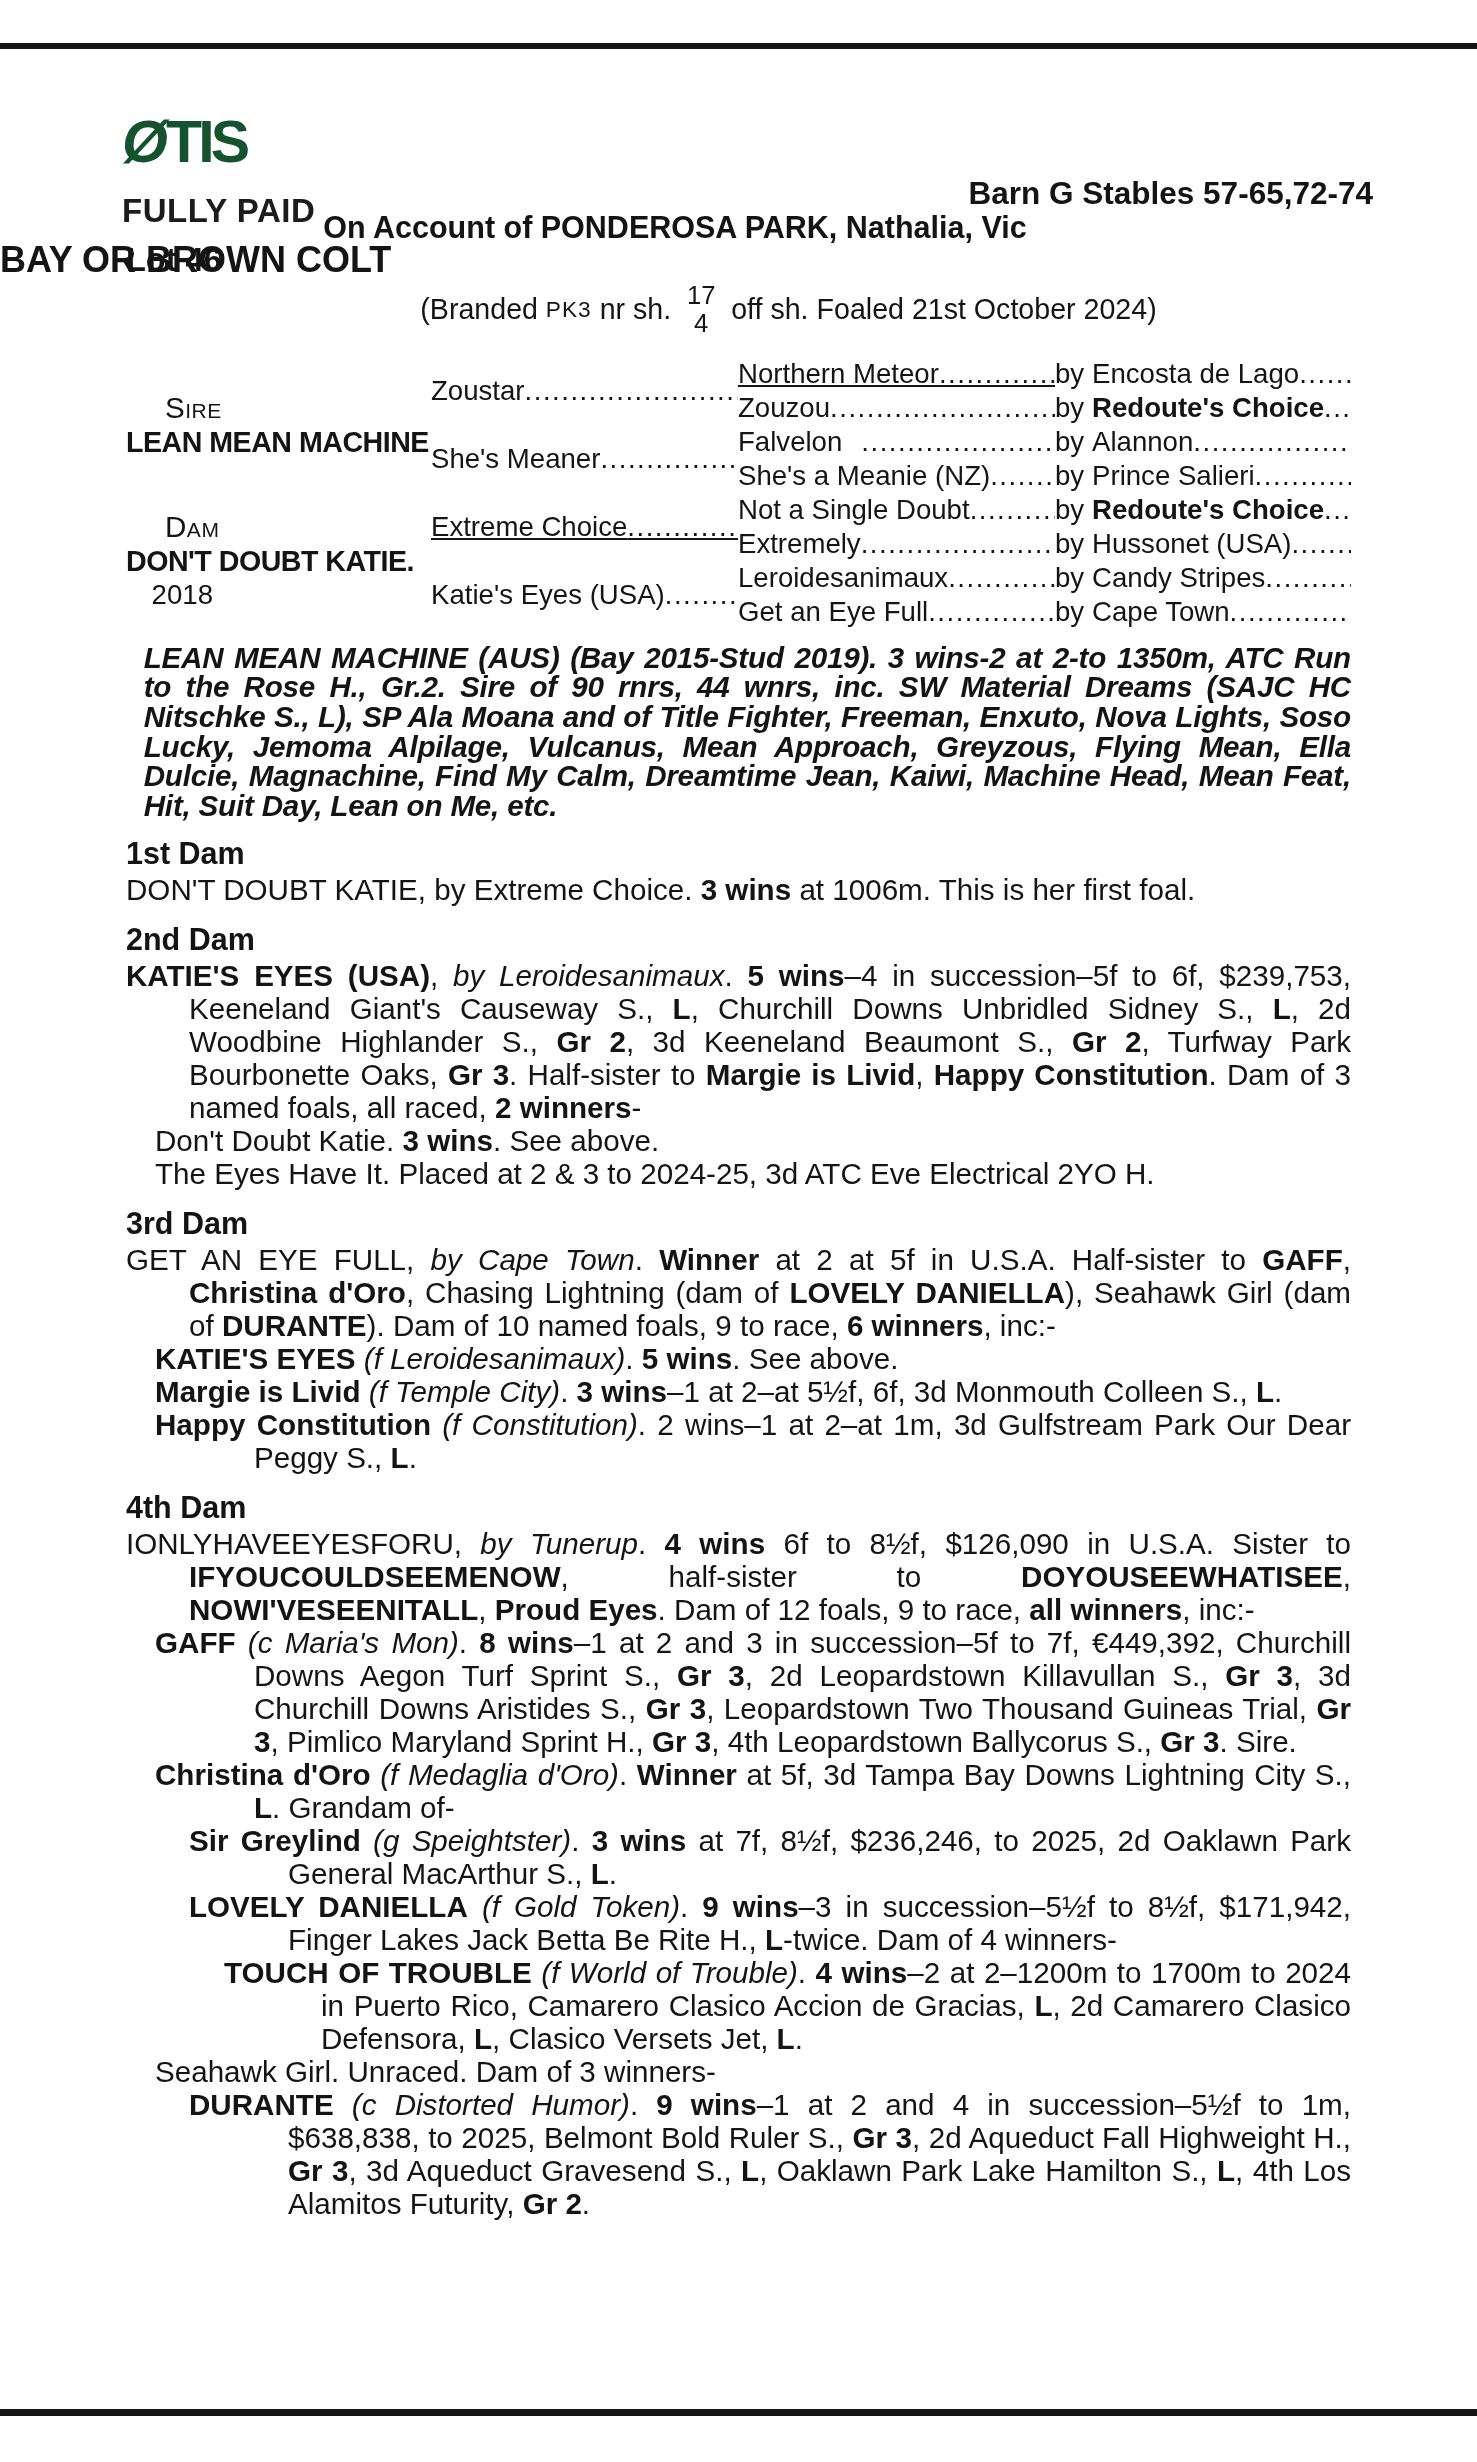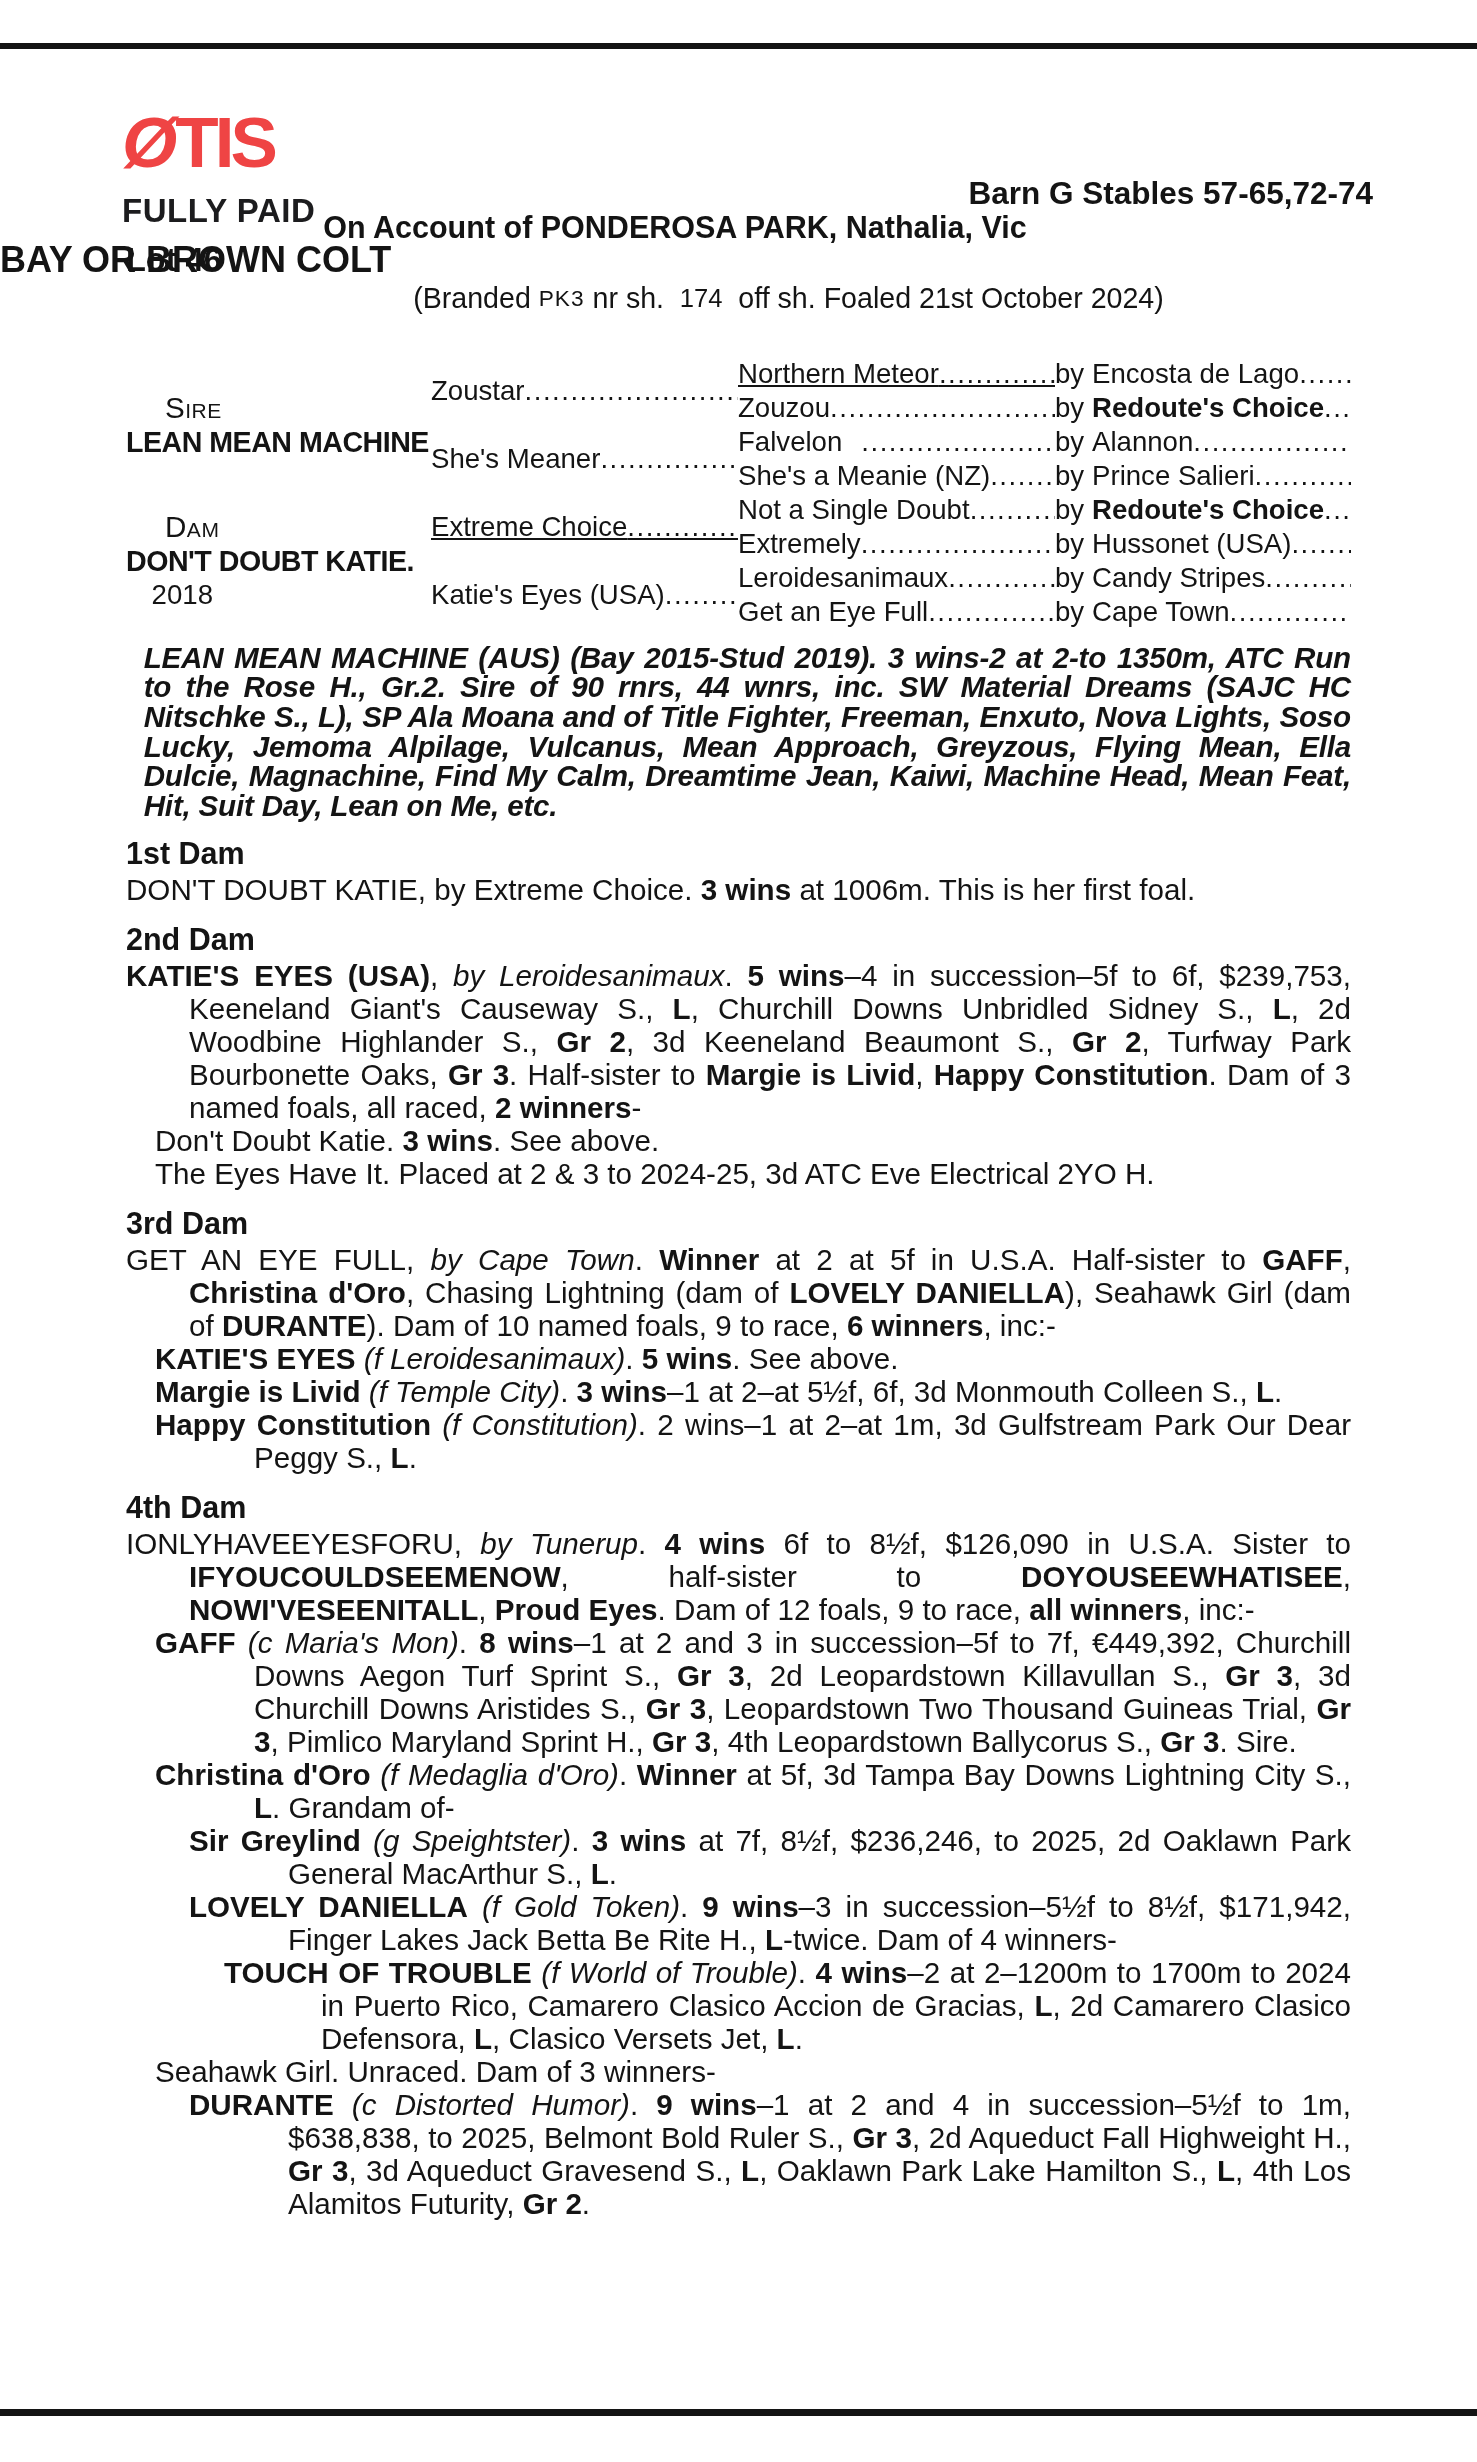--- a/index.html
+++ b/index.html
@@ -4,31 +4,31 @@
 <style>
   html,body{margin:0;padding:0;background:#e9e9e9;}
   .page{width:1478px;height:2463px;position:relative;background:#ffffff;color:#141414;
         font-family:"Liberation Sans",sans-serif;overflow:hidden;}
   .rule{position:absolute;left:0;width:1478px;background:#141414;}
   .rule-top{top:43px;height:5.9px;}
   .rule-bottom{top:2409px;height:6.9px;}
 
   
   .logo{position:absolute;left:122px;top:95px;}
-  .logo-word{font-size:71px;line-height:95px;font-weight:bold;letter-spacing:-3.9px;color:#ef4444;}
+  .logo-word{font-size:59px;line-height:95px;font-weight:bold;letter-spacing:-3.9px;color:#14532d;}
   .logo-o{font-style:italic;margin-right:2px;}
   .logo-sub{font-size:33px;font-weight:bold;letter-spacing:0.5px;margin-top:2px;color:#1c1c1e;}
   .lot{position:absolute;left:126px;top:242px;font-size:32.5px;font-weight:bold;}
   .barn{position:absolute;right:105px;top:175px;font-size:31.5px;font-weight:bold;}
   .account{position:absolute;left:0;top:210px;width:1350px;text-align:center;font-size:30.5px;font-weight:bold;}
   .title{position:absolute;left:0;top:239px;width:1478px;text-align:left;font-size:36px;font-weight:bold;}
   .brand{position:absolute;left:99px;top:282px;width:1379px;display:flex;justify-content:center;
          align-items:center;font-size:28.6px;}
   .brand-code{font-size:22.7px;letter-spacing:1px;margin:0 7.9px 0 7.9px;}
-  .frac{display:inline-flex;align-items:center;font-size:25.6px;line-height:27.6px;margin:0 15.8px;}
+  .frac{display:inline-flex;flex-direction:column;align-items:center;font-size:25.6px;line-height:27.6px;margin:0 15.8px;}
 
   
   .content{position:absolute;left:126px;top:357px;width:1225px;}
 
   
   .ped{display:grid;grid-template-columns:305px 307px 317px 296px;grid-auto-rows:34px;font-size:27.6px;}
   .pcell{display:flex;align-items:center;overflow:hidden;white-space:nowrap;min-width:0;}
   .dots{flex:1 1 auto;overflow:hidden;color:#141414;}
   .dots::after{content:"......................................................................";letter-spacing:1.5px;}
   .c1{display:flex;flex-direction:column;justify-content:center;align-items:flex-start;}

